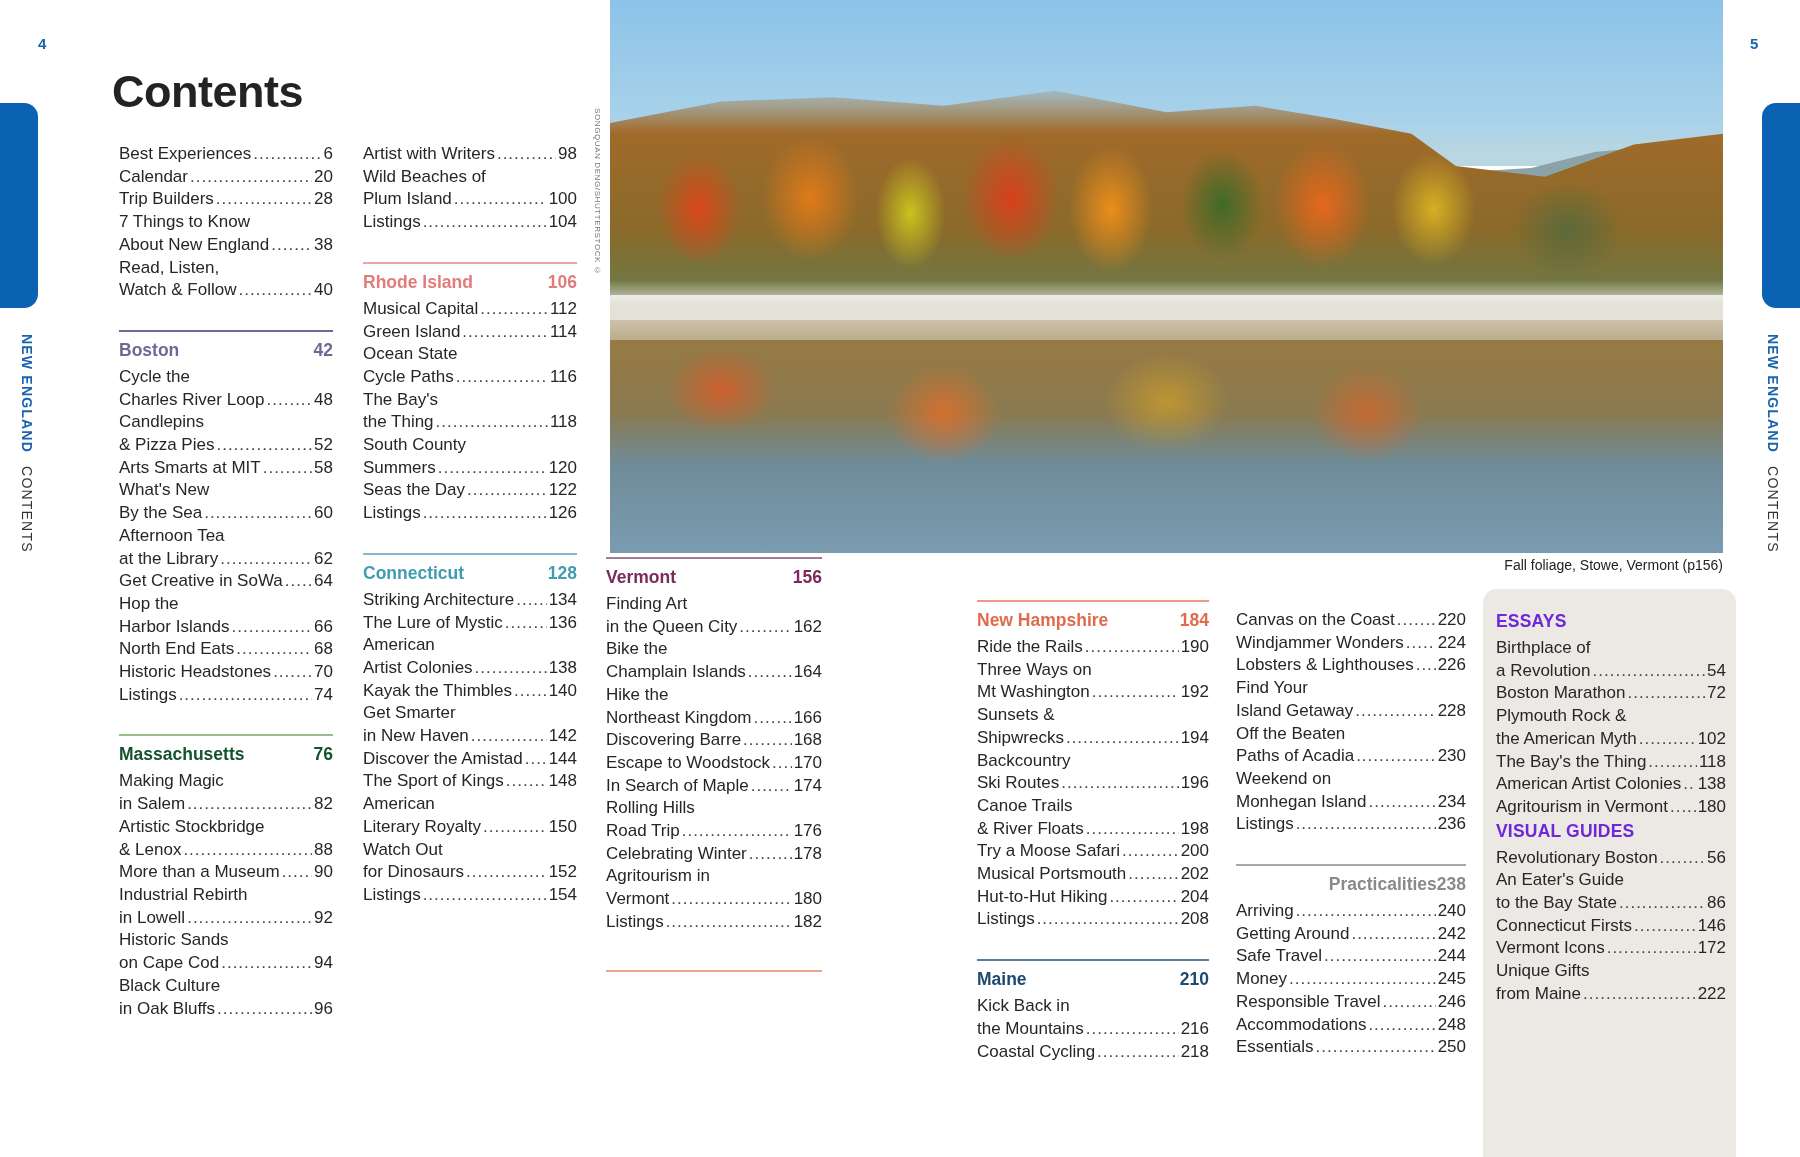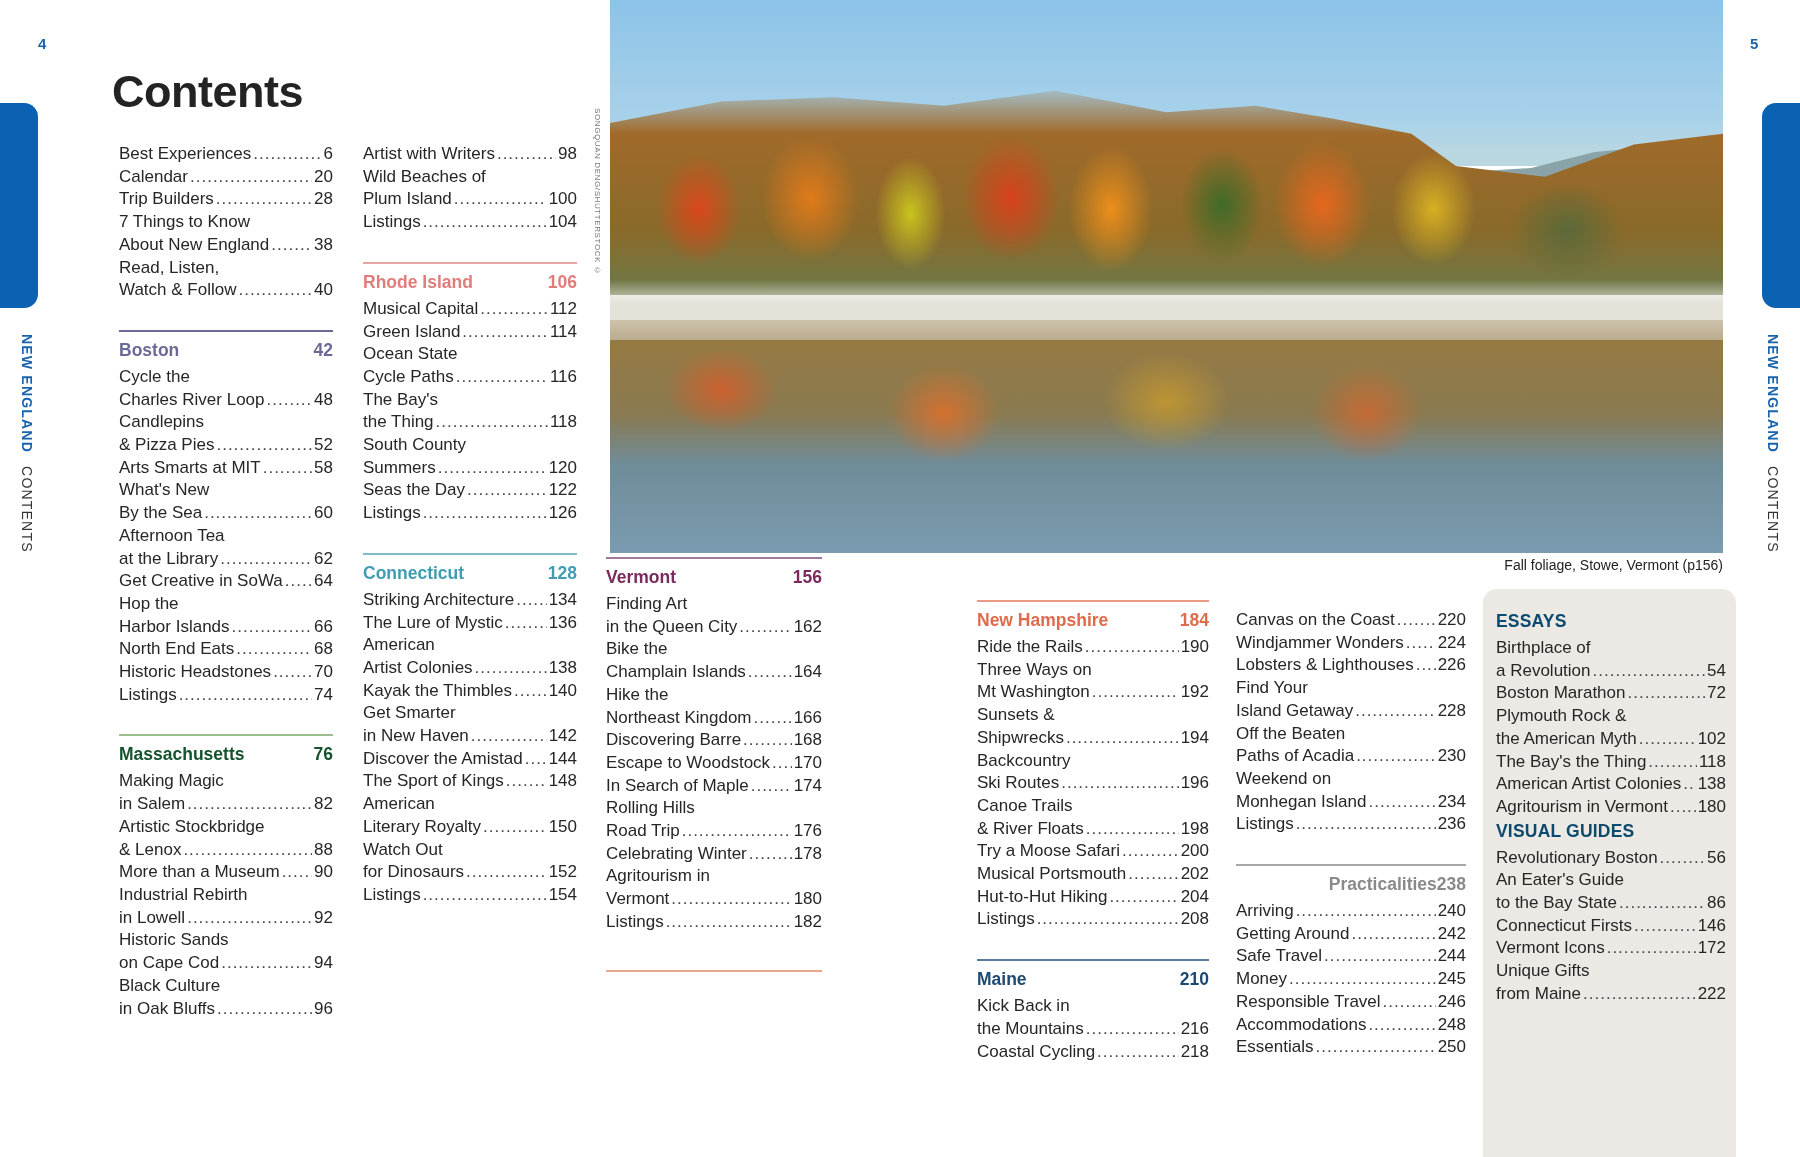--- a/index.html
+++ b/index.html
@@ -53,21 +53,21 @@
            background:
              radial-gradient(ellipse 80px 60px at 10% 30%, rgba(220,90,40,0.8) 0%, transparent 70%),
              radial-gradient(ellipse 80px 70px at 30% 40%, rgba(230,110,40,0.8) 0%, transparent 70%),
              radial-gradient(ellipse 90px 70px at 50% 35%, rgba(210,160,40,0.7) 0%, transparent 70%),
              radial-gradient(ellipse 80px 70px at 68% 40%, rgba(220,100,40,0.7) 0%, transparent 70%),
              linear-gradient(to bottom, #9a7a40 0%, #8a7a50 40%, #6f8c99 62%, #7a9bb0 100%); }
   .credit { position: absolute; left: 593px; top: 108px; writing-mode: vertical-rl; font-size: 8px; color: #777; letter-spacing: 0.6px; white-space: nowrap; }
   .caption { position: absolute; left: 1500px; top: 557px; width: 223px; text-align: right; font-size: 14px; color: #222; }
 
   .panel { position: absolute; left: 1483px; top: 589px; width: 253px; height: 568px; background: #ece9e5; border-radius: 14px 14px 0 0; }
-  .panel-head { font-weight: 700; font-size: 17.5px; line-height: 24px; color: #0c4a6e; letter-spacing: 0.2px; margin-bottom: 4px; }
+  .panel-head { font-weight: 700; font-size: 17.5px; line-height: 24px; color: #6d28d9; letter-spacing: 0.2px; margin-bottom: 4px; }
 </style>
 </head>
 <body>
 
 <div class="page-num" style="left:38px;">4</div>
 <div class="page-num" style="left:1750px;">5</div>
 
 <div class="tab left"></div>
 <div class="tab right"></div>
 

